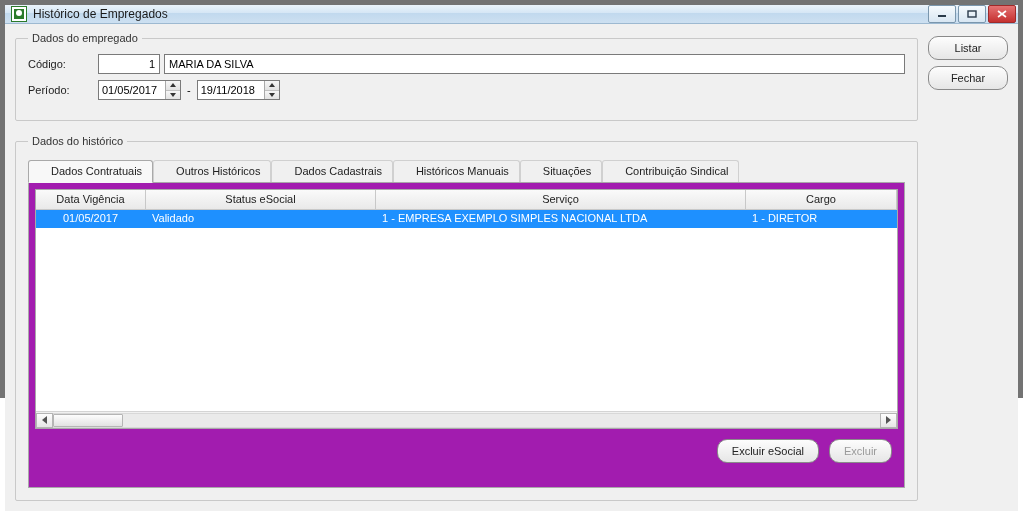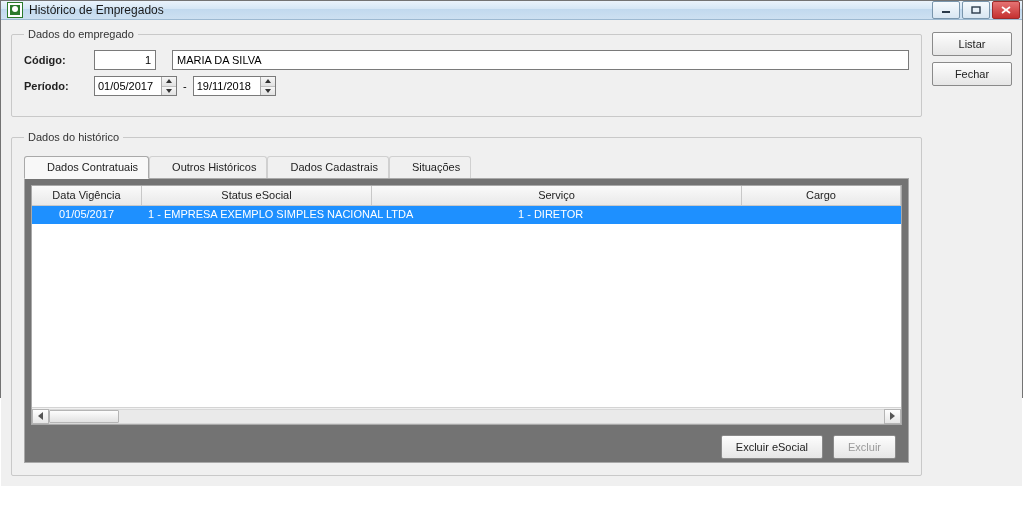--- a/index.html
+++ b/index.html
@@ -9,21 +9,21 @@
     font-family: Tahoma, "Segoe UI", sans-serif;
     font-size: 11px;
     background: #fff;
     width: 1023px;
     height: 513px;
     overflow: hidden;
   }
   .window {
     width: 1023px;
     height: 398px;
-    border: 1px solid #737373;
+    border: 5px solid #737373;
     background: #f0f0f0;
     display: flex;
     flex-direction: column;
   }
   .titlebar {
     height: 28px;
     background: linear-gradient(to bottom, #eaf3fb 0%, #d5e6f5 45%, #c1d9ee 46%, #cde0f1 100%);
     display: flex;
     align-items: center;
     padding: 0 2px 0 6px;
@@ -82,31 +82,31 @@
     background: #f0f0f0;
   }
   fieldset.group > legend {
     padding: 0 4px;
     color: #333;
     font-size: 11px;
   }
 
   .row { display: flex; align-items: center; margin-bottom: 6px; }
   .row:last-child { margin-bottom: 8px; }
-  .lbl { width: 70px; color: #222; font-weight: bold; }
+  .lbl { width: 70px; color: #222; }
 
   input.text {
     height: 20px;
     border: 1px solid #7a7a7a;
     background: #fff;
     font: inherit;
     padding: 1px 4px;
   }
   .code-input { width: 62px; text-align: right; }
-  .name-input { flex: 1; margin-left: 16px; }
+  .name-input { flex: 1; margin-left: 4px; }
 
   .date-stepper {
     display: flex;
     align-items: stretch;
     height: 20px;
     border: 1px solid #7a7a7a;
     background: #fff;
   }
   .date-stepper input {
     border: none; outline: none; width: 66px;
@@ -149,22 +149,22 @@
     background: #f8f8f8;
     top: 1px;
     border-bottom: 1px solid #f8f8f8;
     z-index: 2;
   }
   .tab:not(.active) { border-left: 1px solid #d0d0d0; border-right: 1px solid #d0d0d0; border-top:1px solid #d0d0d0; }
 
   .tab-body {
     border: 1px solid #a9a9a9;
     border-top: none;
-    background: #737373;
-    padding: 6px 6px 3px 6px;
+    background: #a21caf;
+    padding: 6px 6px 24px 6px;
   }
 
   .grid-wrap {
     border: 1px solid #a9a9a9;
     background: #fff;
     height: 240px;
     display: flex;
     flex-direction: column;
   }
   .grid-head {
@@ -207,21 +207,21 @@
   .sb-thumb { position:absolute; left:0; top:0; height:13px; width:70px; background:linear-gradient(#fdfdfd,#e2e2e2); border:1px solid #b5b5b5; border-radius:1px;}
   .tri-l{width:0;height:0;border-top:4px solid transparent;border-bottom:4px solid transparent;border-right:5px solid #555;}
   .tri-r{width:0;height:0;border-top:4px solid transparent;border-bottom:4px solid transparent;border-left:5px solid #555;}
 
   .btn {
     height: 24px;
     border: 1px solid #8a8a8a;
     background: linear-gradient(#fdfdfd,#e6e6e6);
     font: inherit;
     padding: 0 14px;
-    border-radius: 2px;
+    border-radius: 10px;
     cursor: pointer;
     color: #222;
   }
   .btn.disabled { color: #9a9a9a; cursor: default; }
   .side-col .btn { width: 100%; padding: 0; }
 
   .footer-btns {
     display: flex; justify-content: flex-end; gap: 10px;
     padding: 10px 6px 0 0;
     align-items: flex-end;
@@ -294,34 +294,37 @@
         </div>
       </fieldset>
 
       <fieldset class="group">
         <legend>Dados do histórico</legend>
 
         <div class="tabs">
           <div class="tab active">Dados Contratuais</div>
           <div class="tab">Outros Históricos</div>
           <div class="tab">Dados Cadastrais</div>
+          <div class="tab">Históricos Manuais</div>
           <div class="tab">Situações</div>
+          <div class="tab">Contribuição Sindical</div>
         </div>
 
         <div class="tab-body">
           <div class="grid-wrap">
             <div class="grid-head">
               <div class="gh col-vig">Data Vigência</div>
               <div class="gh col-status">Status eSocial</div>
               <div class="gh col-serv">Serviço</div>
               <div class="gh col-cargo">Cargo</div>
             </div>
             <div class="grid-rows">
               <div class="grow">
                 <div class="gc col-vig">01/05/2017</div>
+                <div class="gc col-status">Validado</div>
                 <div class="gc col-serv">1 - EMPRESA EXEMPLO SIMPLES NACIONAL LTDA</div>
                 <div class="gc col-cargo">1 - DIRETOR</div>
               </div>
             </div>
             <div class="hscroll">
               <div class="sb-btn">
                   <span class="tri-l"></span>
                 </div>
               <div class="sb-track">
                 <div class="sb-thumb"></div>

